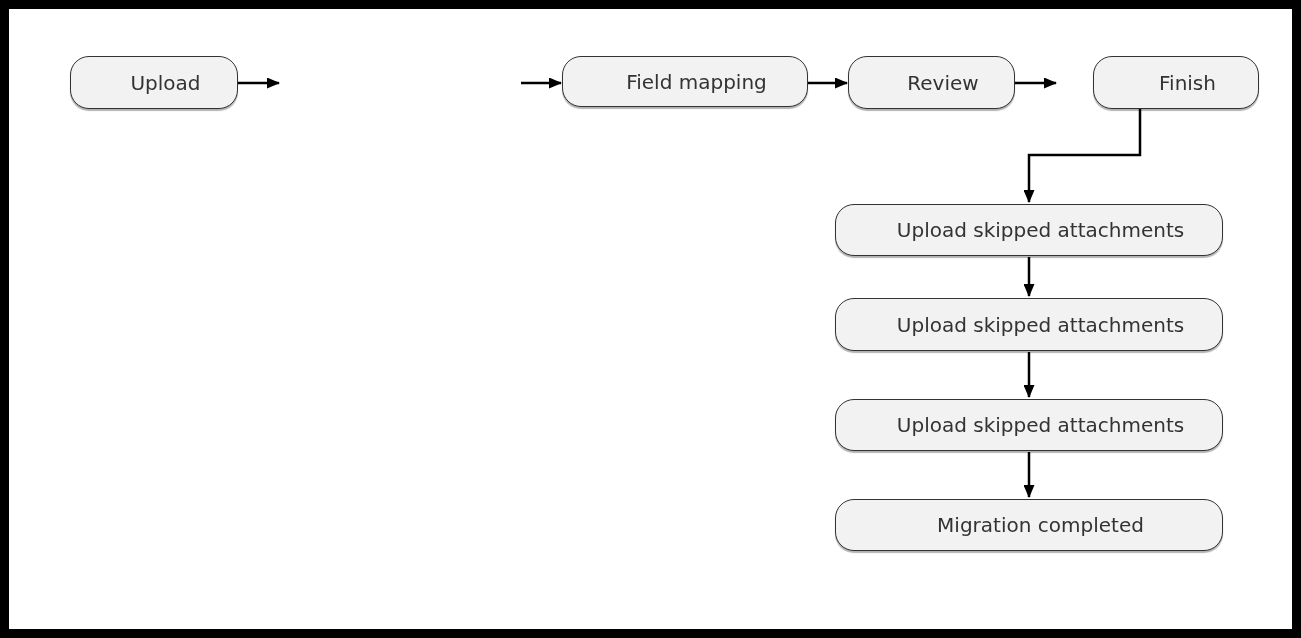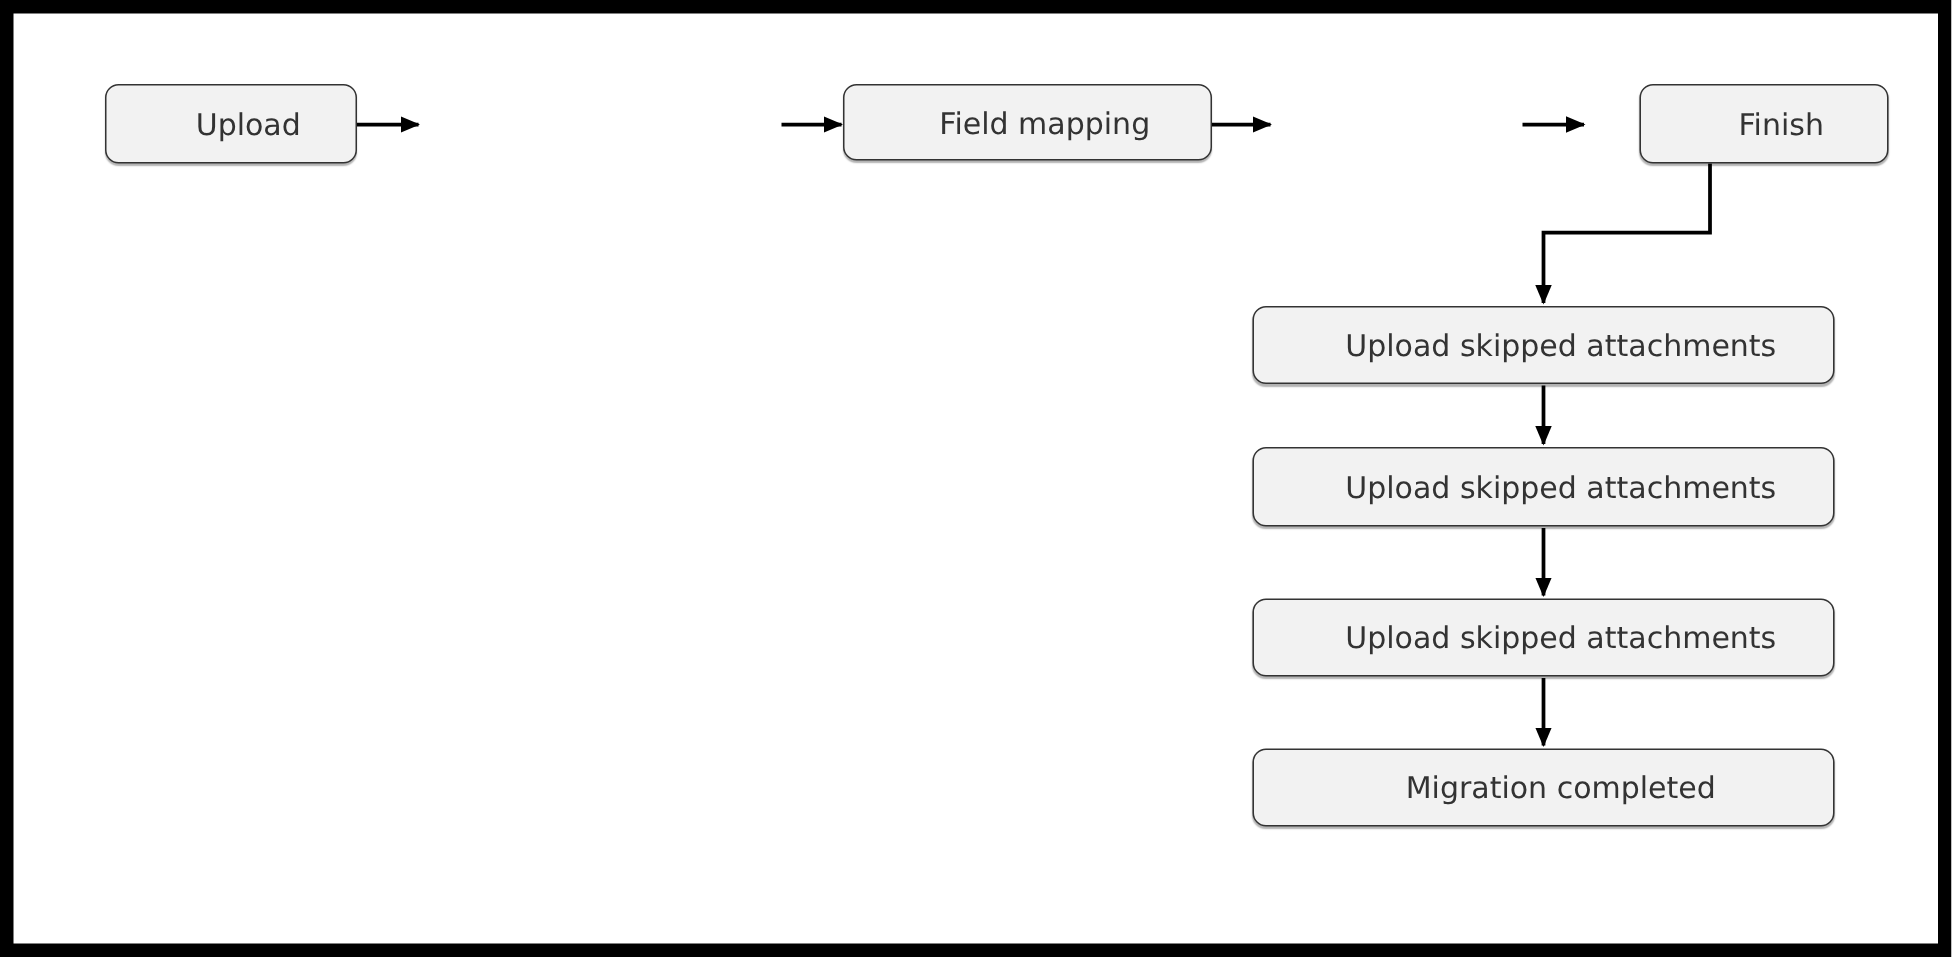--- a/index.html
+++ b/index.html
@@ -43,21 +43,21 @@
     fill: none;
   }
   .arrowhead { fill: var(--arrow); }
   .node {
     position: absolute;
     display: flex;
     align-items: center;
     justify-content: center;
     background: var(--node-fill);
     border: 1.6px solid var(--node-border);
-    border-radius: 9px;
+    border-radius: 19px;
     color: var(--node-text);
     font-size: 20px;
     line-height: 1.2;
     text-align: right;
     box-shadow: 0 1.5px 1px rgba(0,0,0,0.30);
     z-index: 2;
     white-space: nowrap;
     padding-left: 23px;
   }
 </style>
@@ -81,20 +81,23 @@
     <path class="connector" d="M1029,352 L1029,397" marker-end="url(#ah)"></path>
     <path class="connector" d="M1029,452 L1029,497" marker-end="url(#ah)"></path>
   </svg>
 
   <div class="node" style="left:70px;  top:56px; width:168px; height:53px;">
     <span>Upload</span>
   </div>
   <div class="node" style="left:562px; top:56px; width:246px; height:51px;">
     <span>Field mapping</span>
   </div>
+  <div class="node" style="left:848px; top:56px; width:167px; height:53px;">
+    <span>Review</span>
+  </div>
   <div class="node" style="left:1057px; top:56px; width:166px; height:53px;margin-left:36px;">
     <span>Finish</span>
   </div>
 
   <div class="node" style="left:835px; top:204px; width:388px; height:52px;">
     <span>Upload skipped attachments</span>
   </div>
   <div class="node" style="left:835px; top:298px; width:388px; height:53px;">
     <span>Upload skipped attachments</span>
   </div>

